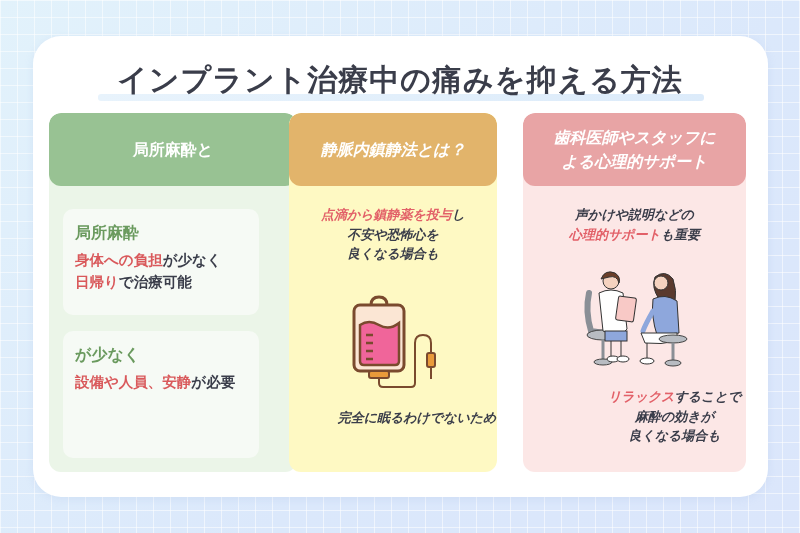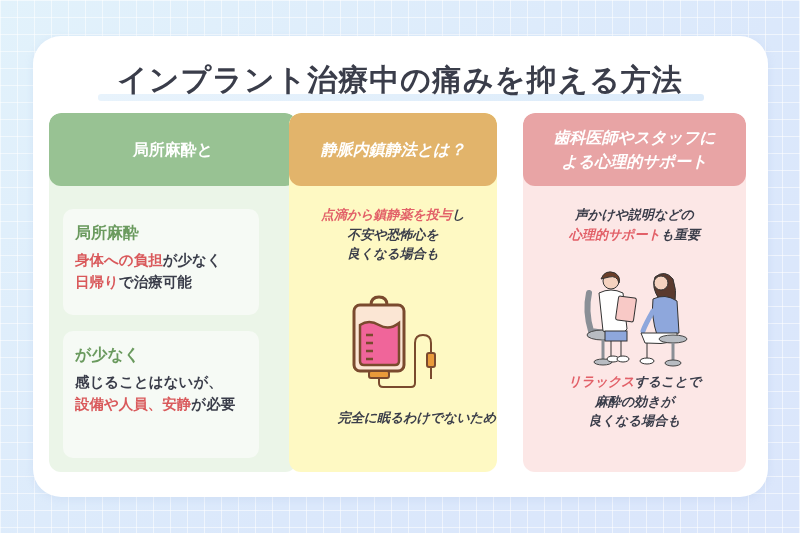--- a/index.html
+++ b/index.html
@@ -75,21 +75,20 @@
   <div class="sub sub1">
     <div class="sub-title">局所麻酔</div>
     <div class="sub-text">
       <div><span class="hl">身体への負担</span><span>が少なく</span></div>
       <div><span class="hl">日帰り</span><span>で治療可能</span></div>
     </div>
   </div>
   <div class="sub sub2">
     <div class="sub-title">が少なく</div>
     <div class="sub-text">
-      <div><span>感じることはないが、</span></div>
       <div><span class="hl">設備や人員、安静</span><span>が必要</span></div>
     </div>
   </div>
 </div>
 
 <div class="col col-orange">
   <div class="col-head">
     <div>静脈内鎮静法とは？</div>
   </div>
   <div class="ctext" style="top:92px;">
@@ -151,18 +150,18 @@
       <path d="M72 28 Q84 22 96 30 L98 62 L76 64 Q70 46 72 28 Z" fill="#8ea7dc" stroke="#333" stroke-width="1"></path>
       <path d="M72 40 Q64 54 62 60" fill="none" stroke="#8ea7dc" stroke-width="5" stroke-linecap="round"></path>
       <path d="M60 62 L96 62 L96 70 Q80 74 64 72 Z" fill="#ffffff" stroke="#333" stroke-width="1"></path>
       <line x1="66" y1="72" x2="66" y2="88" stroke="#333" stroke-width="1"></line>
       <ellipse cx="66" cy="90" rx="7" ry="3" fill="#fff" stroke="#333" stroke-width="1"></ellipse>
       <ellipse cx="92" cy="68" rx="14" ry="4" fill="#b8bcc2" stroke="#444" stroke-width="1"></ellipse>
       <line x1="92" y1="72" x2="92" y2="90" stroke="#8a8f96" stroke-width="3"></line>
       <ellipse cx="92" cy="92" rx="8" ry="3" fill="#b8bcc2" stroke="#444" stroke-width="1"></ellipse>
     </svg>
   </div>
-  <div class="ctext" style="top:259px;">
+  <div class="ctext" style="top:274px;margin-left:40px;">
     <div><span class="hl2">リラックス</span><span>することで</span></div>
     <div>麻酔の効きが</div>
     <div>良くなる場合も</div>
   </div>
 </div>
 
 </body></html>

